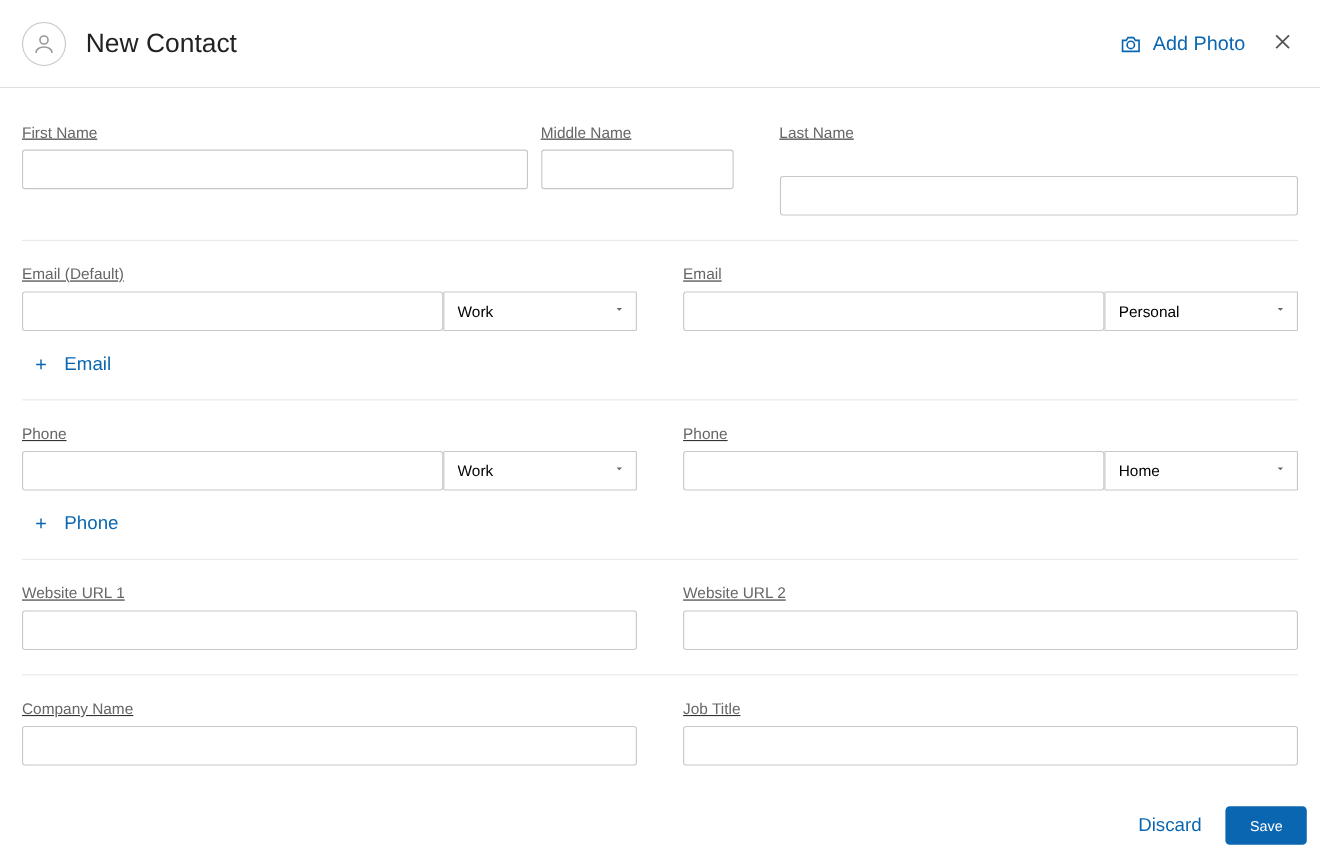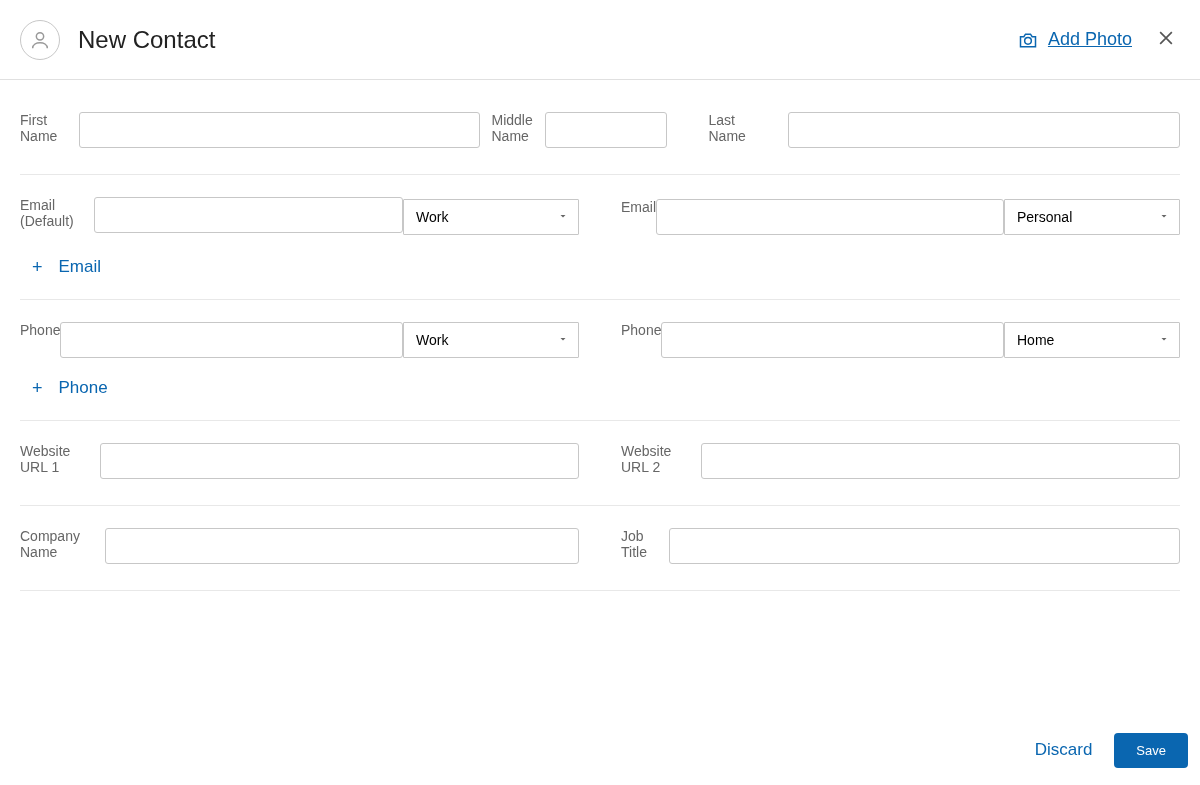--- a/index.html
+++ b/index.html
@@ -48,21 +48,20 @@
     }
     .add-photo-btn {
       display: flex;
       align-items: center;
       gap: 10px;
       color: #0a66b0;
       font-size: 18px;
       cursor: pointer;
       background: none;
       border: none;
-      text-decoration: underline;
     }
     .close-btn {
       background: none;
       border: none;
       cursor: pointer;
       color: #555;
       padding: 4px;
     }
     .scroll-region {
       position: absolute;
@@ -89,39 +88,40 @@
       display: grid;
       grid-template-columns: 1fr 175px 42px 1fr;
       gap: 0;
     }
     .name-first { grid-column: 1; margin-right: 12px; }
     .name-middle { grid-column: 2; }
     .name-gap { grid-column: 3; }
     .name-last { grid-column: 4; gap: 24px; }
     .field {
       display: flex;
-      flex-direction: row;
+      flex-direction: column;
+      text-decoration: underline;
     }
     .field-label {
       font-size: 14px;
       color: #666;
       margin-bottom: 8px;
     }
     .text-input {
       height: 36px;
       border: 1px solid #c7c7c7;
       border-radius: 3px;
       padding: 0 10px;
       font-size: 14px;
       width: 100%;
       background: #fff;
     }
     .inline-field-group {
       display: flex;
-      align-items: center;
+      align-items: flex-end;
     }
     .inline-field-group .field { flex: 1; }
     .select-wrap {
       position: relative;
       width: 176px;
     }
     .select-input {
       height: 36px;
       border: 1px solid #c7c7c7;
       border-radius: 1px;

